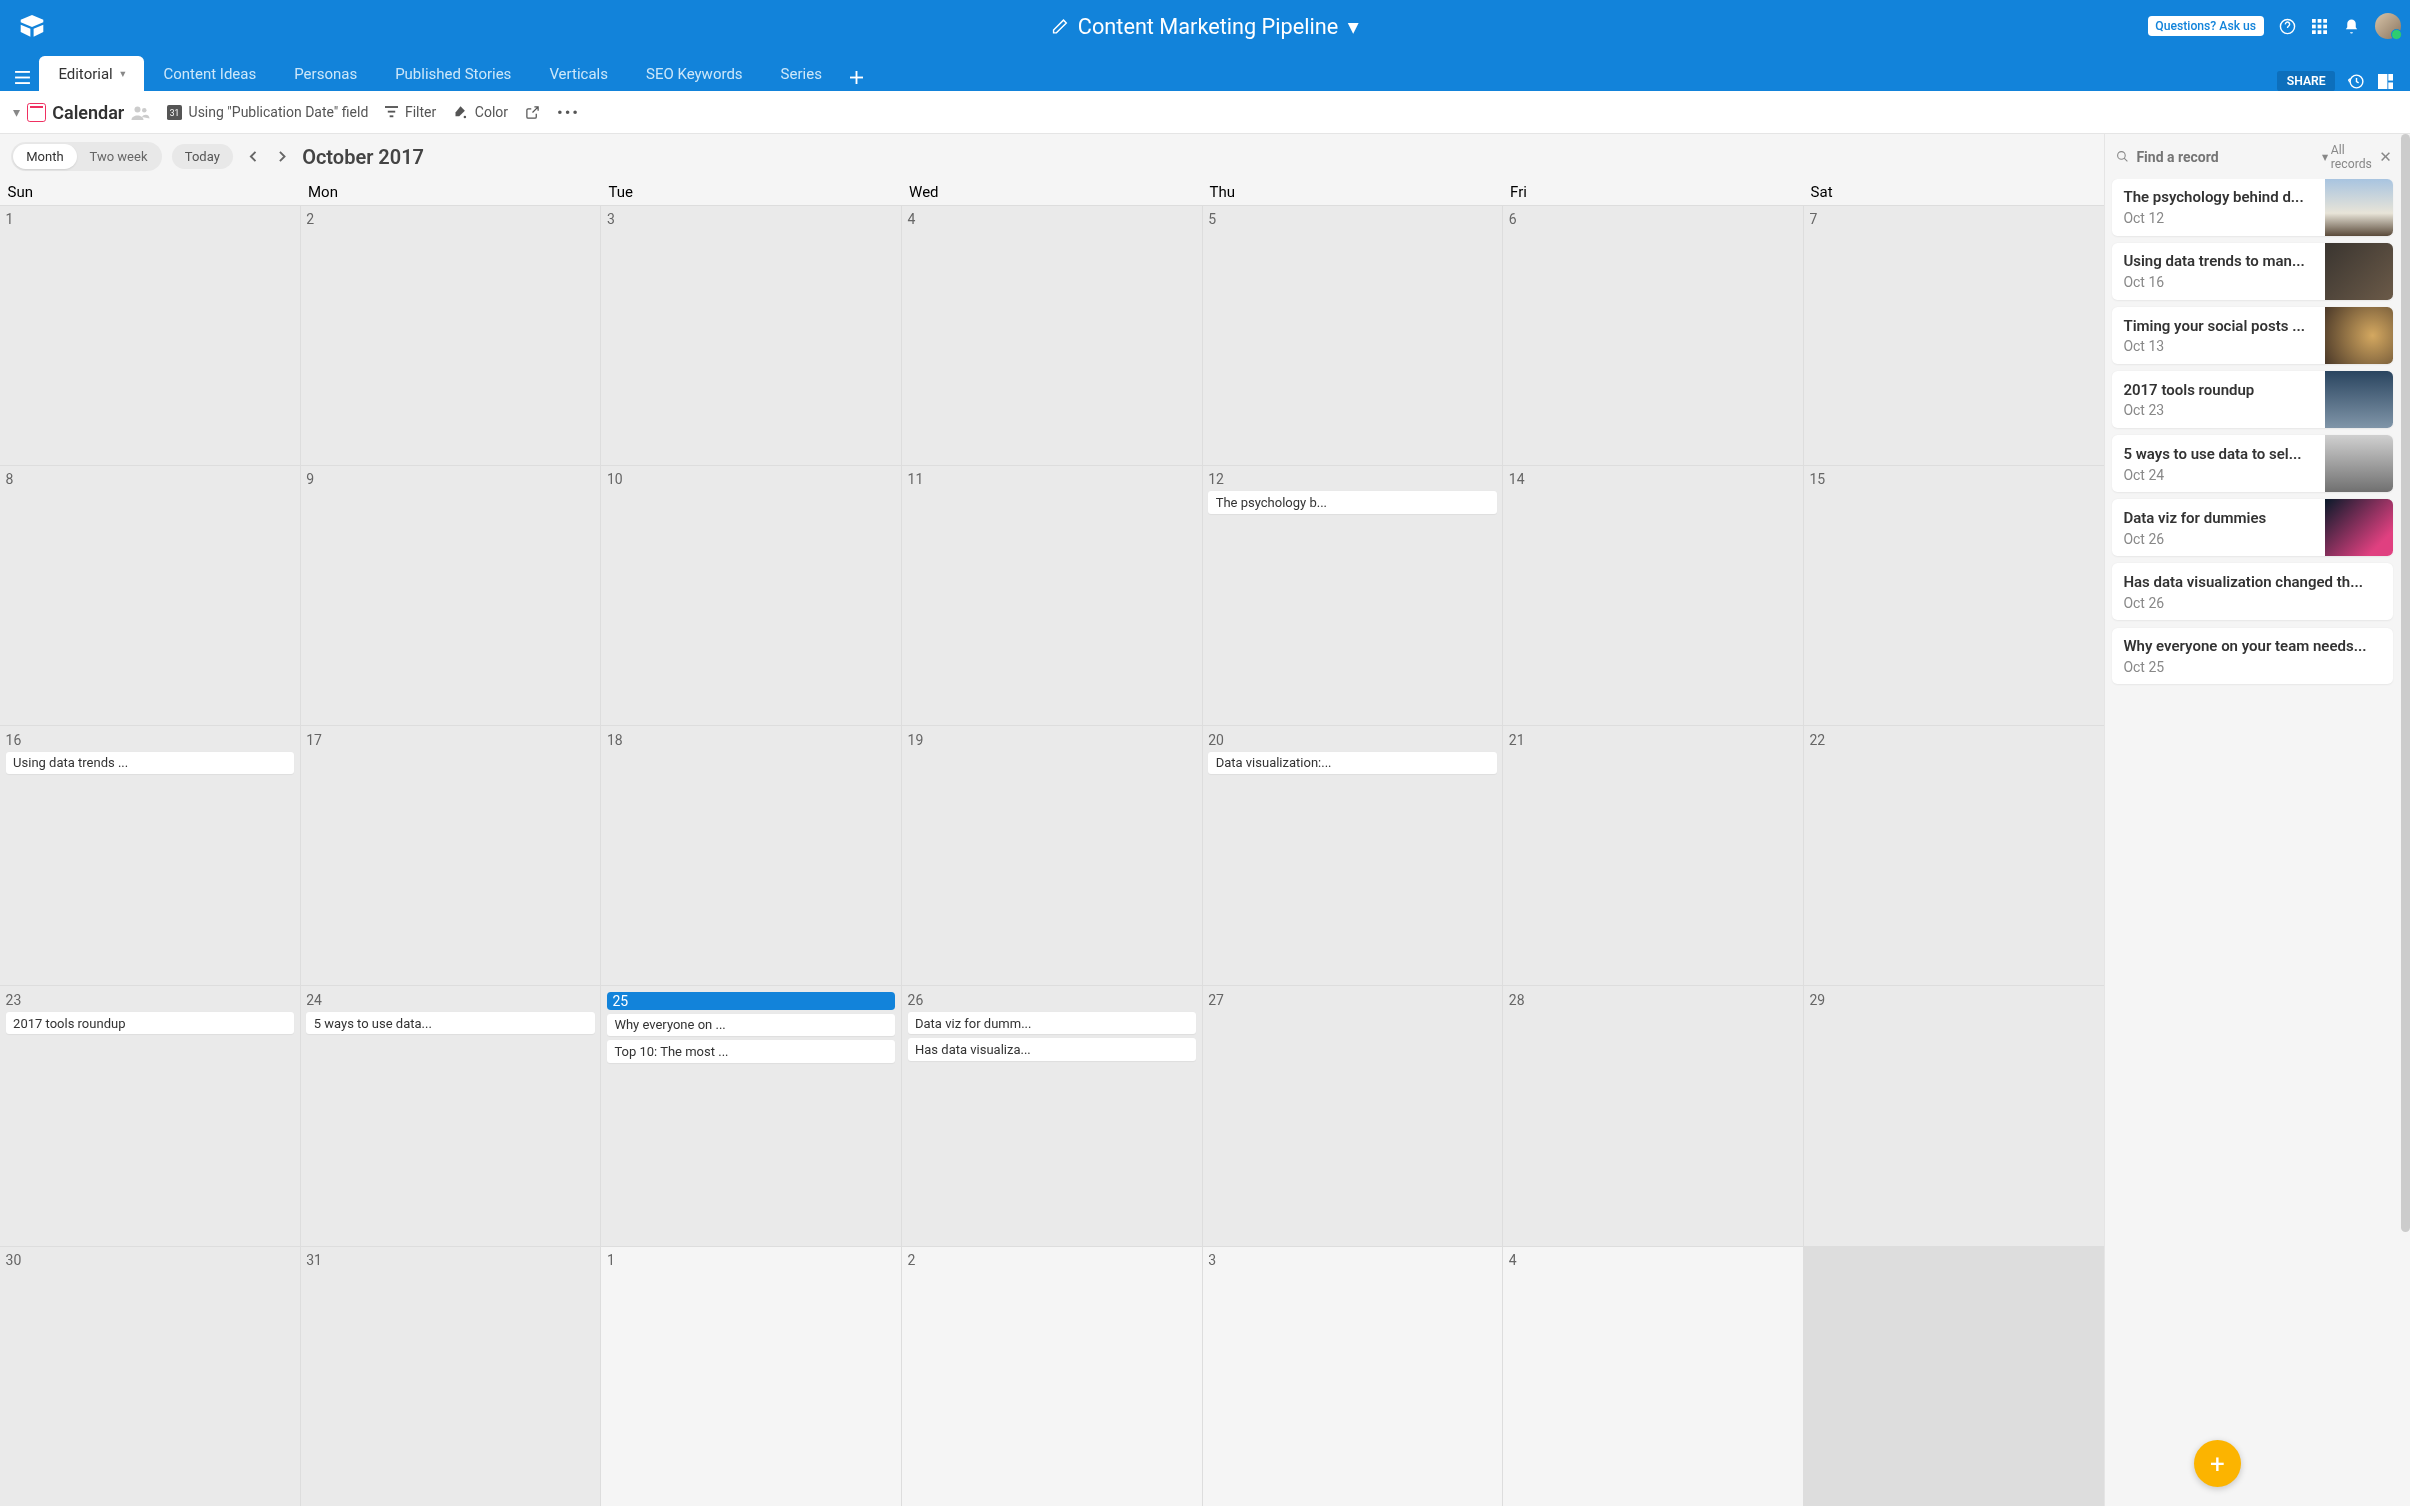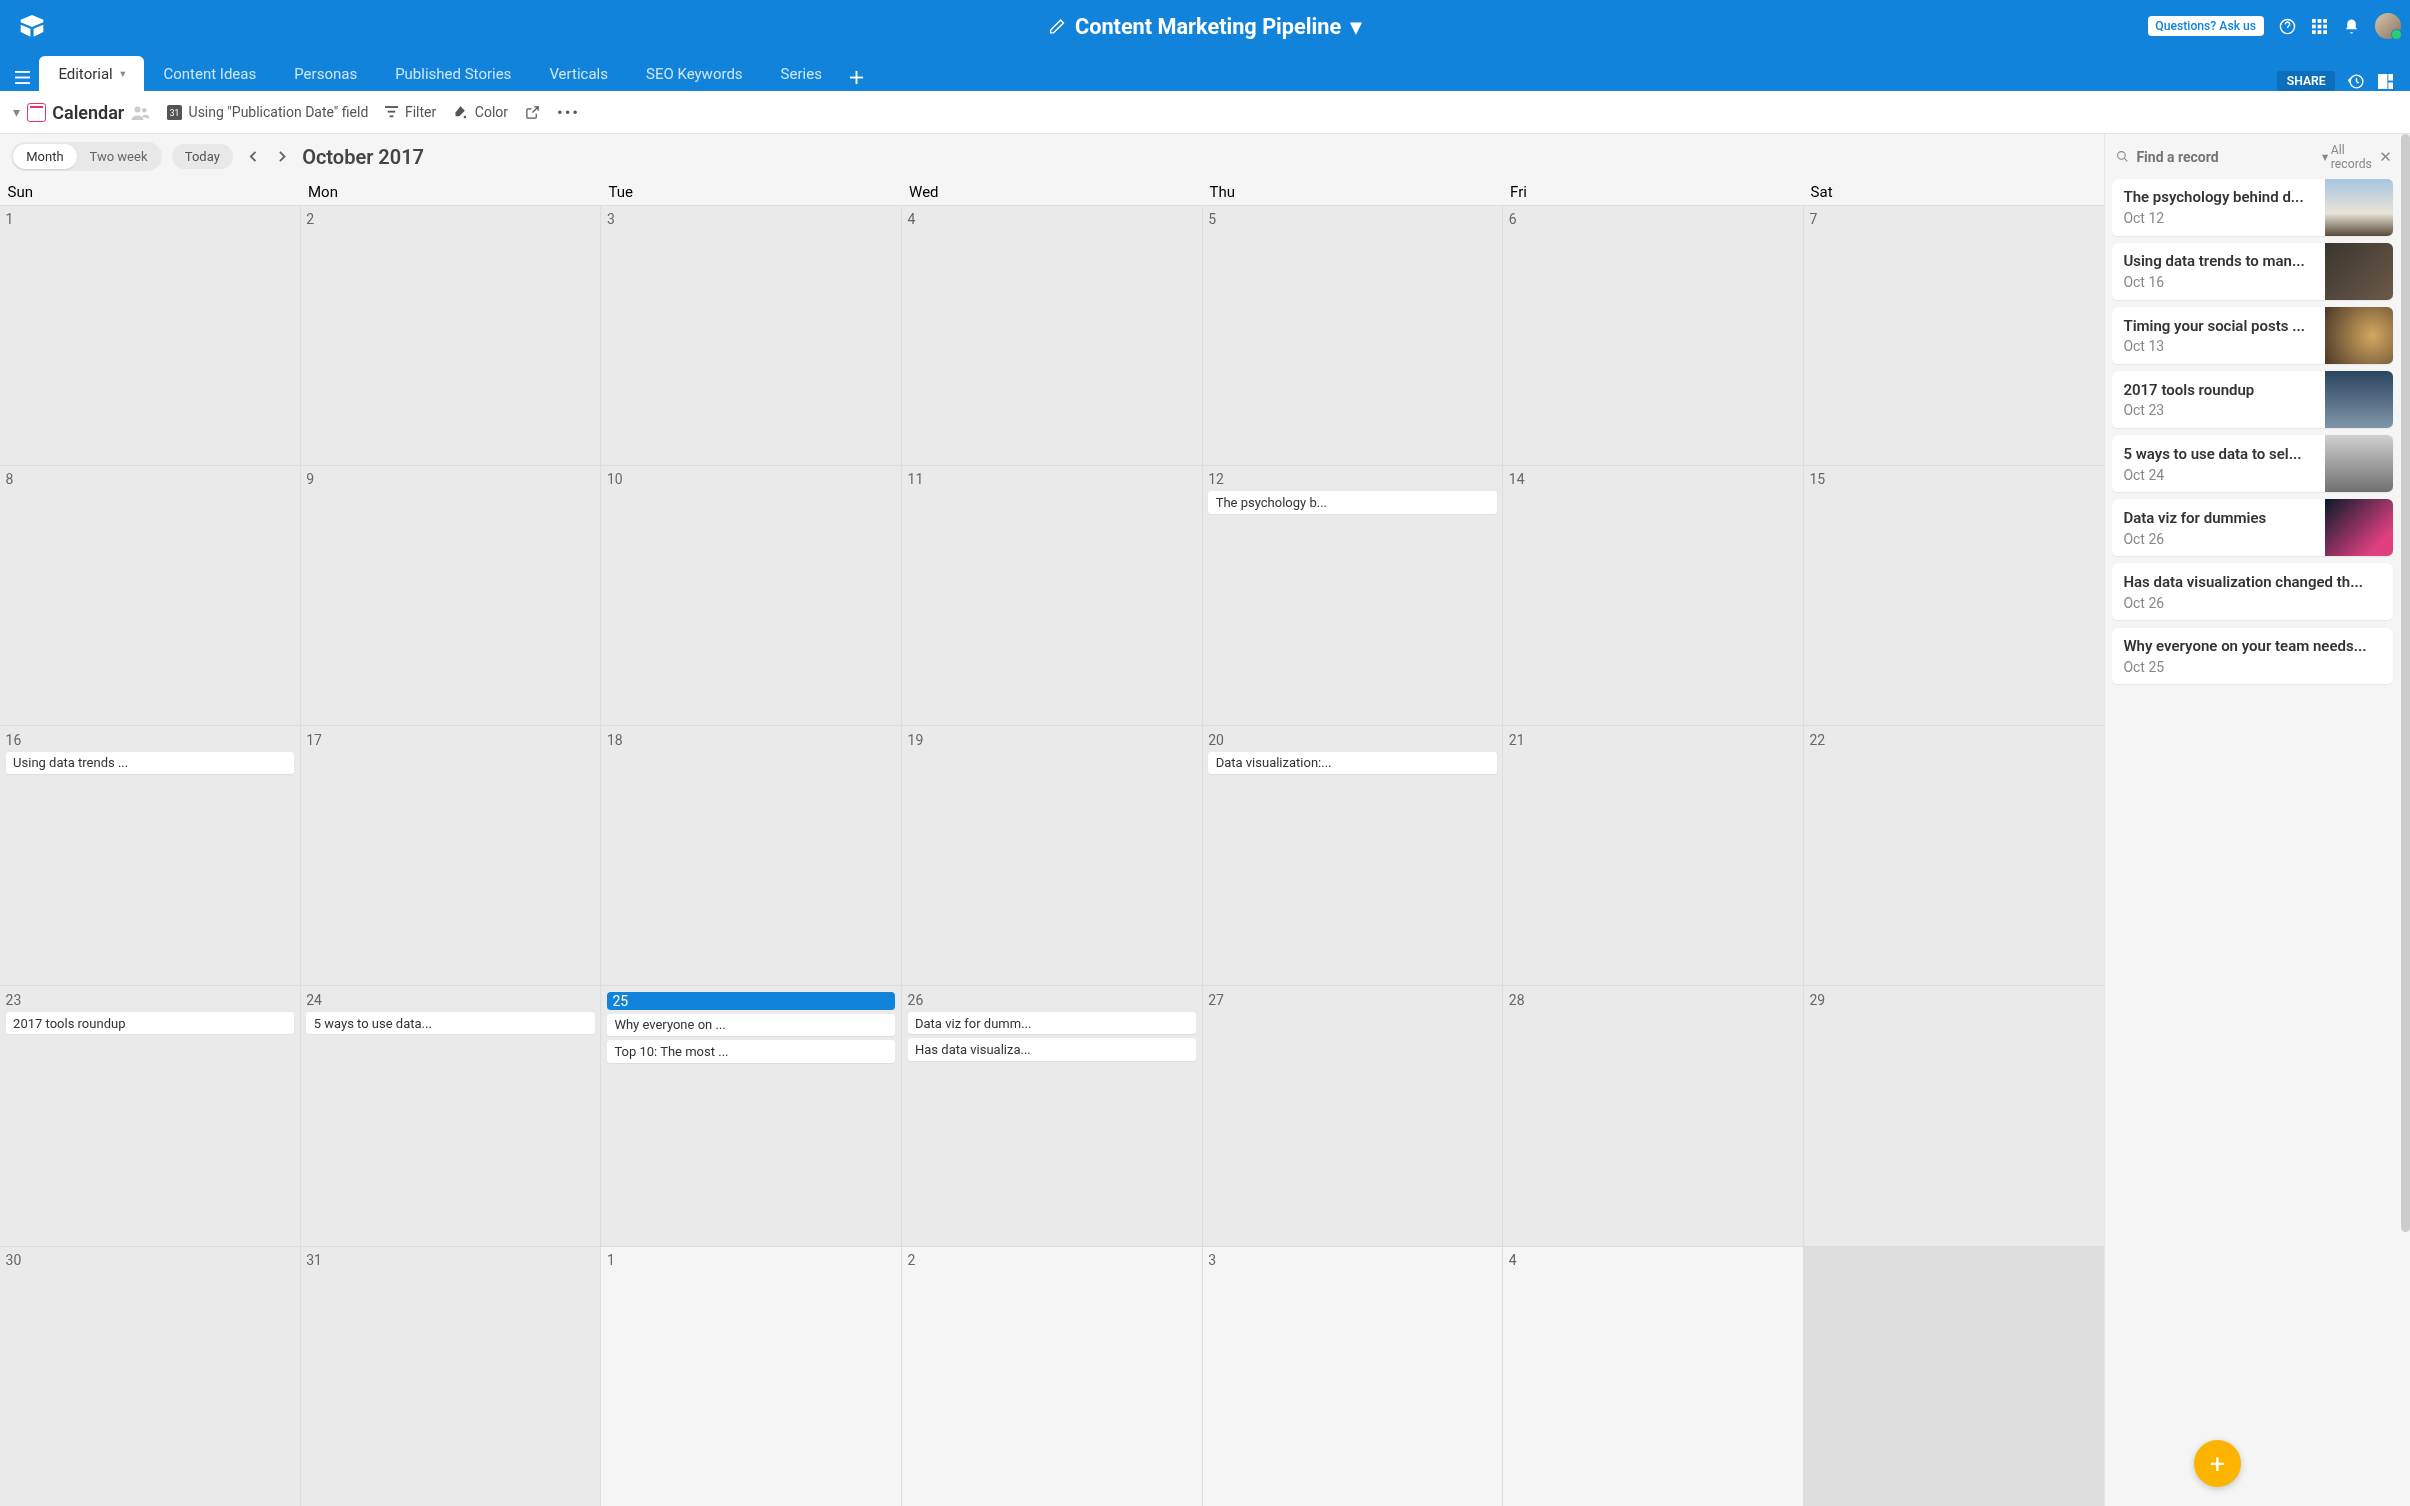--- a/index.html
+++ b/index.html
@@ -1,20 +1,20 @@
 <!DOCTYPE html>
 <html style="font-size:15px"><head>
 <meta charset="utf-8">
 <style>
 *{margin:0;padding:0;box-sizing:border-box;font-family:-apple-system,BlinkMacSystemFont,"Segoe UI",Roboto,sans-serif;}
 body{background:#fff;overflow:hidden;width:100vw;height:100vh;display:flex;flex-direction:column;}
 .hdr{background:#1283da;color:#fff;height:52px;display:flex;align-items:center;padding:0 9.4px;position:relative;}
 .logo{width:26px;height:22.6px;margin:0 9.4px;}
 .logo svg{width:100%;height:100%;}
-.doc-title-wrap{position:absolute;left:50%;transform:translateX(-50%);display:flex;align-items:center;gap:9.4px;font-size:21.7px;font-weight:700;}
+.doc-title-wrap{position:absolute;left:50%;transform:translateX(-50%);display:flex;align-items:center;gap:9.4px;font-size:21.7px;font-weight:400;}
 .hdr-right{margin-left:auto;display:flex;align-items:center;gap:15px;}
 .pill{background:#fff;color:#1283da;font-size:12.2px;font-weight:500;padding:2.8px 7.5px;border-radius:3.8px;}
 .hi{width:17px;height:17px;display:flex;align-items:center;justify-content:center;}
 .av{width:26px;height:26px;border-radius:50%;background:linear-gradient(135deg,#d8c4a8,#8a7560);position:relative;}
 .av::after{content:"";position:absolute;bottom:-0.9px;right:-0.9px;width:8.5px;height:8.5px;background:#2ecc71;border:1.9px solid #1283da;border-radius:50%;}
 .tabs{background:#1283da;height:39px;display:flex;align-items:flex-end;padding:0 5.6px;}
 .ham{color:#fff;padding:7.5px 9.4px;display:flex;align-items:center;}
 .tab{color:#cde7f9;padding:8.5px 19px;font-size:15px;border-radius:5.6px 5.6px 0 0;display:flex;align-items:center;gap:7.5px;cursor:pointer;}
 .tab.active{background:#fff;color:#333;}
 .add-tab{padding:7.5px 9.4px;color:#fff;}

